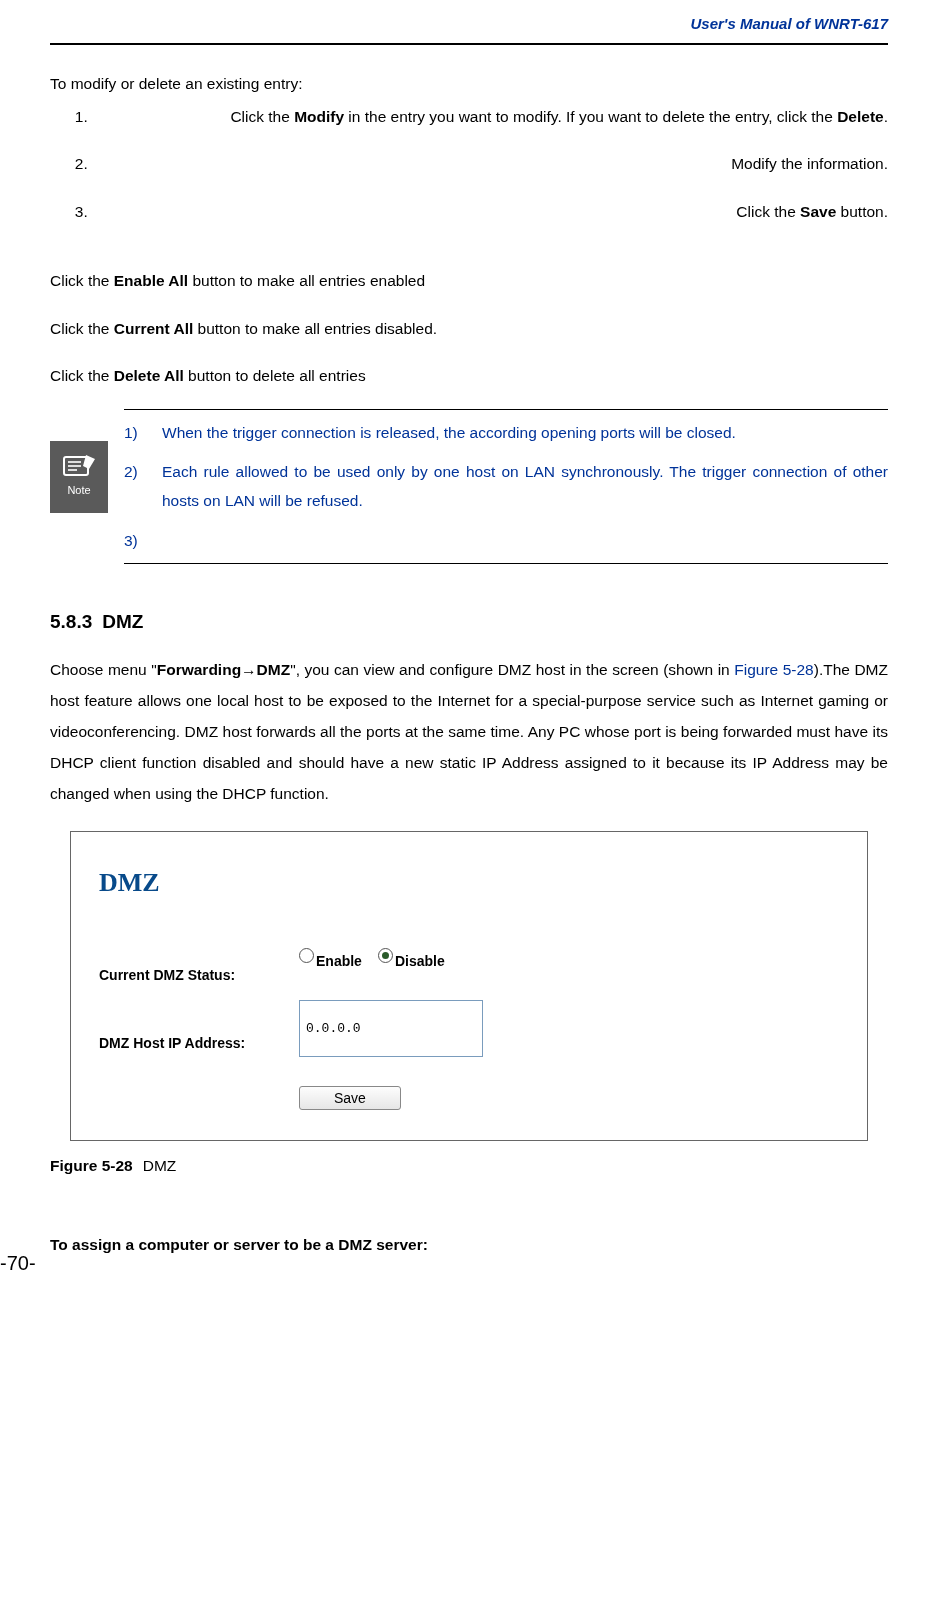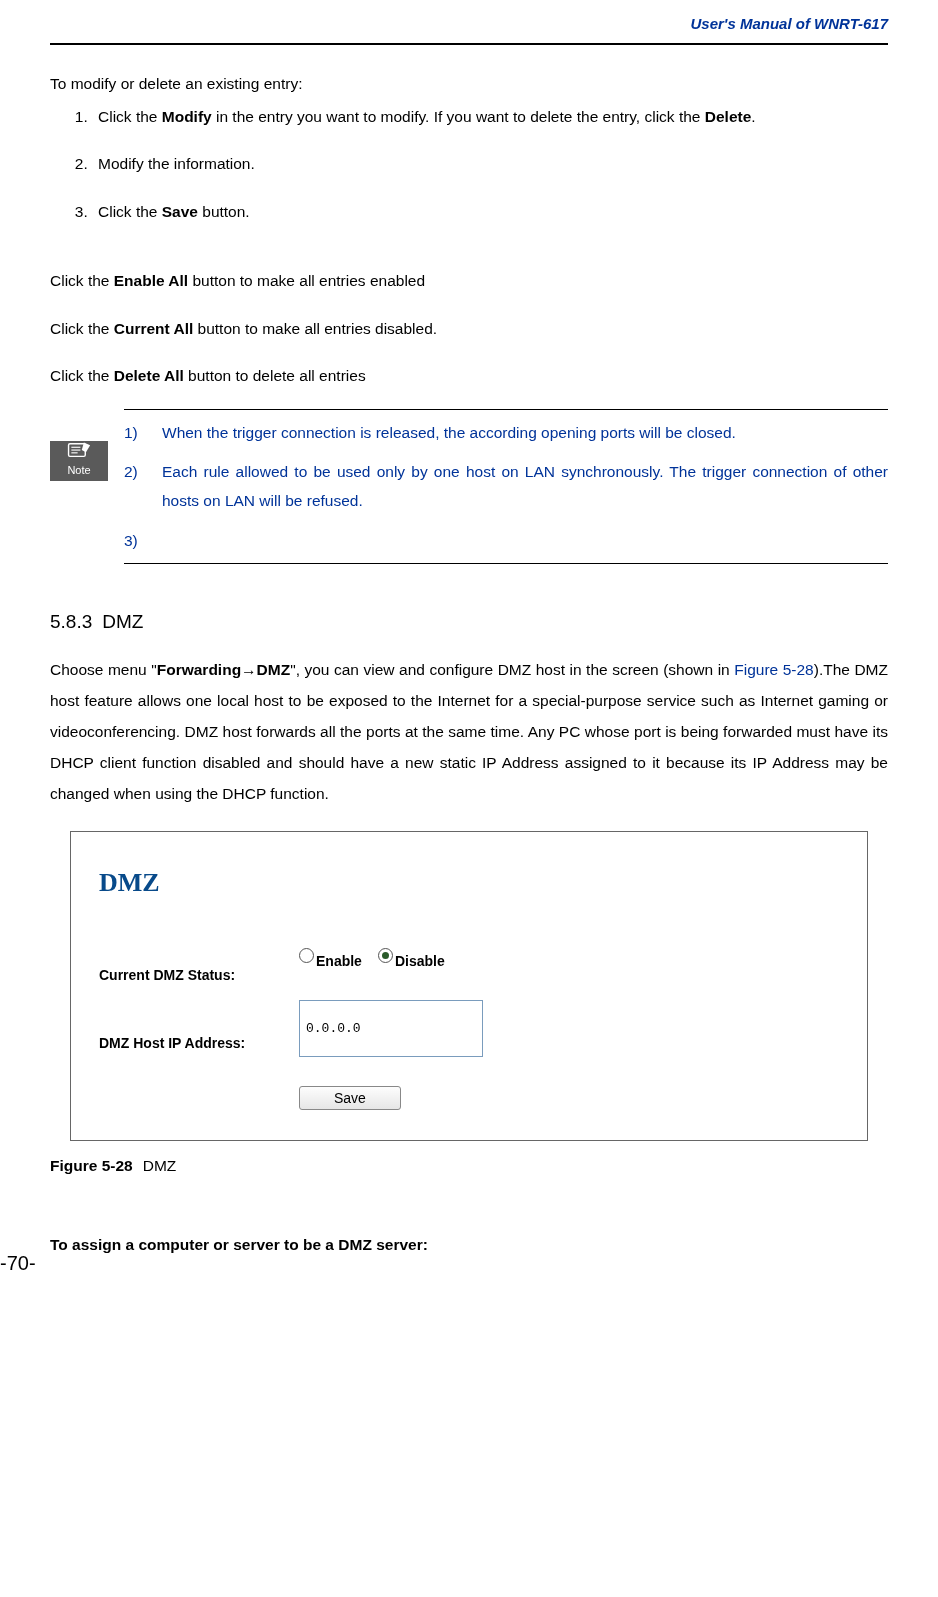--- a/index.html
+++ b/index.html
@@ -24,37 +24,37 @@
     font-size: 15px;
     color: #003399;
     padding-bottom: 4px;
   }
   .header-hr {
     border: none;
     border-top: 2.5px solid #000;
     margin: 0 0 24px 0;
   }
   .section-intro { margin-bottom: 4px; }
-  ol.steps { margin: 0 0 40px 0; padding-left: 42px; }
+  ol.steps { margin: 0 0 40px 0; padding-left: 42px; text-align: right; }
   ol.steps li { padding-left: 6px; margin-bottom: 18px; }
   .b { font-weight: bold; }
   .click-line { margin-bottom: 18px; }
   .note-table {
     display: flex;
     align-items: flex-start;
     gap: 14px;
     margin: 6px 0 40px 0;
   }
   .note-icon-cell {
     flex: 0 0 60px;
     padding-top: 32px;
   }
   .note-icon {
     width: 58px;
-    height: 40px;
+    height: 72px;
     background: #5a5a5a;
     display: flex;
     flex-direction: column;
     align-items: center;
     justify-content: center;
     color: #fff;
   }
   .note-icon svg { display: block; }
   .note-icon .label { font-size: 11px; margin-top: 1px; font-family: Arial; }
   .note-body {
@@ -62,21 +62,21 @@
     border-top: 1px solid #000;
     border-bottom: 1px solid #000;
     padding: 8px 0;
     color: #003399;
   }
   .note-body .row { display: flex; gap: 16px; margin-bottom: 10px; text-align: justify; }
   .note-body .row:last-child { margin-bottom: 0; }
   .note-body .num { flex: 0 0 22px; }
   .section-heading {
     font-size: 19px;
-    font-weight: normal;
+    font-weight: bold;
     font-family: Arial, sans-serif;
     margin: 40px 0 14px 0;
   }
   .section-heading .num { margin-right: 10px; }
   .dmz-para { text-align: justify; line-height: 2.0; margin-bottom: 22px; }
   .figref { color: #003399; }
   .screenshot-box {
     border: 1px solid #666;
     margin: 0 20px 10px 20px;
     padding: 26px 28px 28px 28px;

